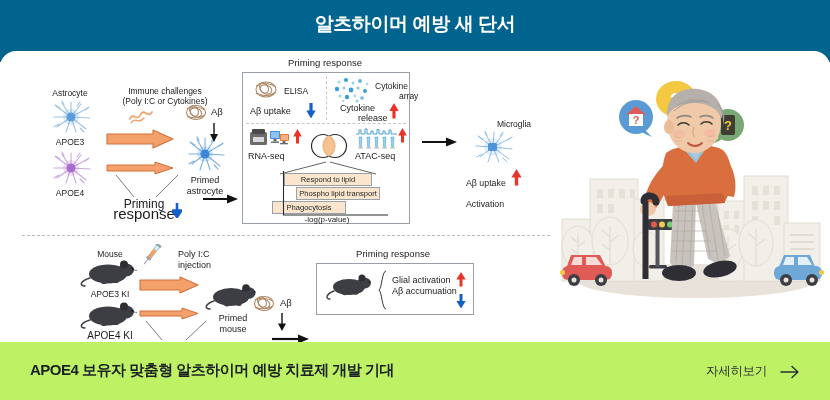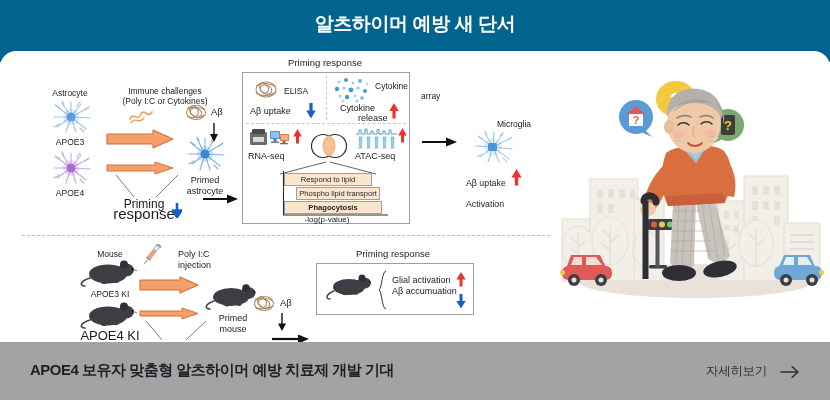--- a/index.html
+++ b/index.html
@@ -41,21 +41,21 @@
     border-top-left-radius: 16px;
     border-top-right-radius: 16px;
     z-index: 2;
     overflow: hidden;
   }
 
   
   .bottom-bar {
     position: absolute; left: 0; top: 342px;
     width: 830px; height: 58px;
-    background: #a3a3a3;
+    background: #bef264;
     z-index: 3;
   }
   .bottom-caption {
     position: absolute; left: 30px; top: 19px;
     font-size: 15px; font-weight: bold;
     color: #1b1f26;
     letter-spacing: -0.5px;
     white-space: nowrap;
   }
   .bottom-more {
@@ -247,21 +247,21 @@
           <circle cx="32" cy="14" r="2.0"></circle>
           <circle cx="7" cy="19" r="1.5" opacity="0.5"></circle>
             <circle cx="14" cy="20" r="2.2"></circle>
           <circle cx="22" cy="19" r="1.4" opacity="0.45"></circle>
             <circle cx="29" cy="21" r="1.8" opacity="0.75"></circle>
           <circle cx="10" cy="24" r="1.3" opacity="0.4"></circle>
             <circle cx="24" cy="24" r="1.5" opacity="0.5"></circle>
         </g>
       </svg>
       <div class="lbl" style="left:375px; top:30px; font-size:8.5px;">Cytokine</div>
-      <div class="lbl" style="left:401px; top:40px; font-size:8.5px;padding-left:20px;">array</div>
+      <div class="lbl" style="left:379px; top:40px; font-size:8.5px;padding-left:20px;">array</div>
       <div class="lbl" style="left:340px; top:52px; font-size:9px;">Cytokine</div>
       <div class="lbl" style="left:342px; top:62px; font-size:9px;padding-left:16px;">release</div>
       <svg class="fig-abs" style="left:389px; top:52px;" width="10" height="16" viewBox="0 0 10 16">
         <path d="M5 15.5 L5 6.5" stroke="#e8342a" stroke-width="3.2"></path>
         <path d="M5 0 L0.3 8 L9.7 8 Z" fill="#e8342a"></path>
       </svg>
 
       <svg class="fig-abs" style="left:249px; top:77px;" width="42" height="22" viewBox="0 0 42 22">
         <rect x="1" y="4" width="17" height="13" rx="1.5" fill="#6b6b6b"></rect>
         <rect x="3" y="1" width="13" height="5" rx="1" fill="#4a4a4a"></rect>
@@ -306,21 +306,21 @@
         <path d="M4.5 0 L0.2 7.5 L8.8 7.5 Z" fill="#e8342a"></path>
       </svg>
       <div class="lbl" style="left:355px; top:100px; font-size:9px;">ATAC-seq</div>
 
       <svg class="fig-abs" style="left:278px; top:110px;" width="100" height="14" viewBox="0 0 100 14">
         <path d="M2 13 L48 1 M98 13 L52 1" stroke="#3a3a3a" stroke-width="0.8" fill="none"></path>
       </svg>
 
       <div class="gobar" style="left:284px; top:122px; width:88px;">Respond to lipid</div>
       <div class="gobar" style="left:284px; top:136px; width:84px;margin-left:12px;">Phospho lipid transport</div>
-      <div class="gobar" style="left:284px; top:150px; width:98px;font-weight:bold;">Phagocytosis</div>
+      <div class="gobar" style="left:272px; top:150px; width:74px;">Phagocytosis</div>
 
       <svg class="fig-abs" style="left:282px; top:120px;" width="108" height="46" viewBox="0 0 108 46">
         <path d="M1.5 0 L1.5 44 L106 44" stroke="#2b2b2b" stroke-width="1.1" fill="none"></path>
       </svg>
       <div class="lbl c" style="left:327px; top:164px; font-size:8px;">-log(p-value)</div>
 
       <svg class="fig-abs" style="left:422px; top:85px;" width="36" height="12" viewBox="0 0 36 12">
         <path d="M0 6 L26 6" stroke="#111" stroke-width="2.2"></path>
         <path d="M35 6 L24 1.5 L24 10.5 Z" fill="#111"></path>
       </svg>
@@ -360,21 +360,21 @@
       <svg class="fig-abs" style="left:78px; top:250px;" width="62" height="28" viewBox="0 0 62 28">
         <ellipse cx="30" cy="15" rx="19" ry="9.5" fill="#3d3d44"></ellipse>
         <ellipse cx="48" cy="11" rx="8" ry="6.5" fill="#3d3d44"></ellipse>
         <circle cx="46" cy="5.5" r="4" fill="#2e2e34"></circle>
         <circle cx="54.5" cy="10" r="0.9" fill="#111"></circle>
         <path d="M56 11 L59 11.5" stroke="#3d3d44" stroke-width="0.7"></path>
         <path d="M12 19 C2 22, 1 27, 7 27" stroke="#3d3d44" stroke-width="1.5" fill="none" stroke-linecap="round"></path>
         <ellipse cx="26" cy="23" rx="3" ry="2" fill="#3d3d44"></ellipse>
         <ellipse cx="38" cy="22" rx="3" ry="2" fill="#3d3d44"></ellipse>
       </svg>
-      <div class="lbl c" style="left:110px; top:280px; font-size:13px;">APOE4 KI</div>
+      <div class="lbl c" style="left:110px; top:280px; font-size:10px;">APOE4 KI</div>
 
       <svg class="fig-abs" style="left:139px; top:193px;" width="36" height="30" viewBox="0 0 36 30">
         <g transform="rotate(38 18 15)">
           <rect x="8" y="2" width="6" height="3" rx="1" fill="#9aa0a8"></rect>
           <rect x="9.2" y="4" width="3.6" height="15" fill="#d9f0f5" stroke="#7aa8b8" stroke-width="0.7"></rect>
           <rect x="9.2" y="9" width="3.6" height="10" fill="#f3a06a"></rect>
           <rect x="8.4" y="18.8" width="5.2" height="2" fill="#9aa0a8"></rect>
           <path d="M11 20.5 L11 27" stroke="#9aa0a8" stroke-width="1"></path>
         </g>
       </svg>

